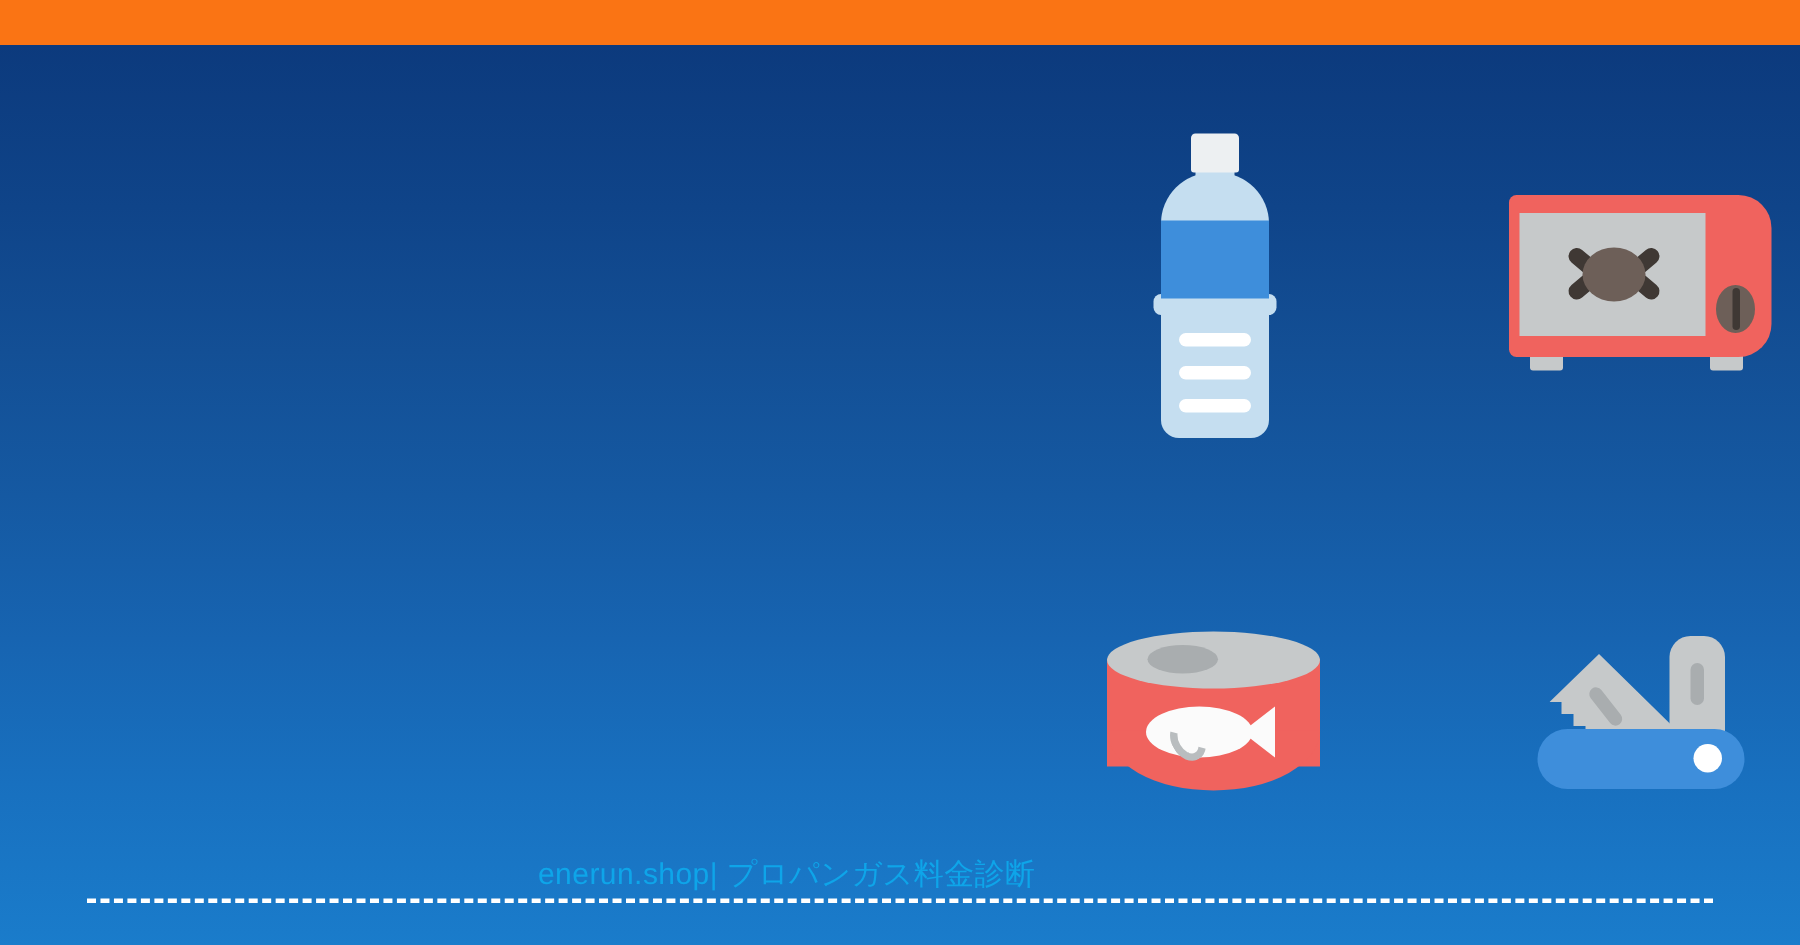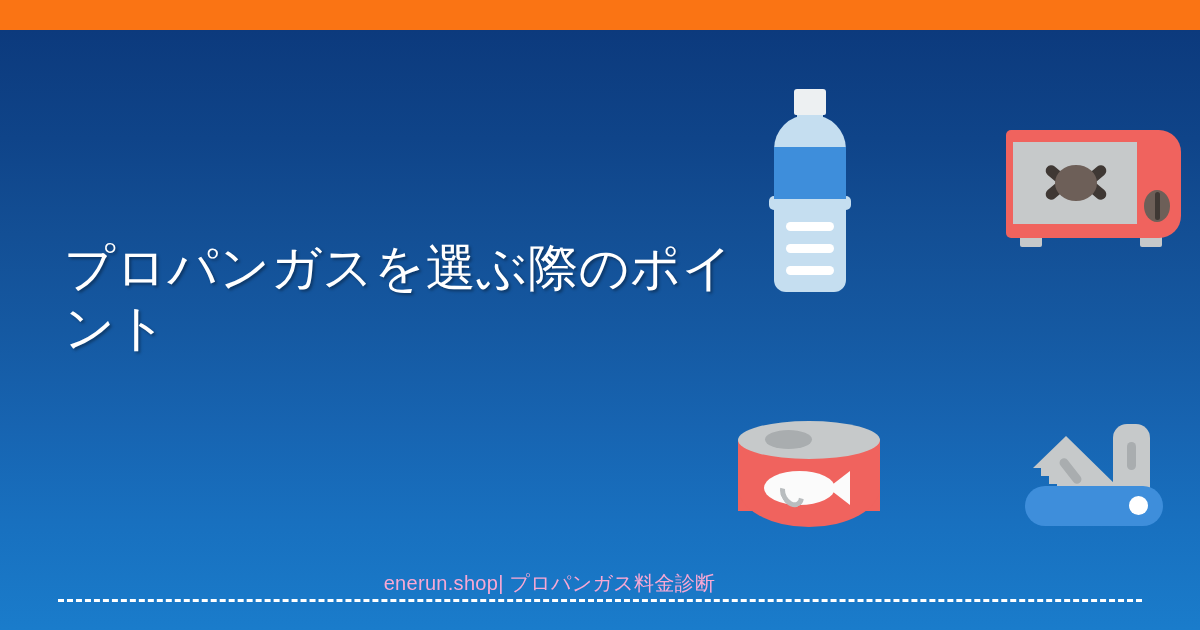--- a/index.html
+++ b/index.html
@@ -69,25 +69,24 @@
     width: 1084px;
     height: 0;
     border-top: 3px dashed #ffffff;
   }
   .footer-text {
     position: absolute;
     left: 0;
     top: 570px;
     width: 1049px;
     text-align: center;
-    color: #f9a8d4;
+    color: #0ea5e9;
     font-size: 20px;
     line-height: 26px;
     letter-spacing: 0.3px;
-    padding-left: 25px;
   }
 
   
   .bottle {
     position: absolute;
     left: 766px;
     top: 89px;
     width: 88px;
     height: 203px;
   }
@@ -374,18 +373,17 @@
           <path d="M33 0 L86 52 L86 56 L24 56 L24 48 L16 48 L16 40 L8 40 L8 32 L0 32 Z" fill="#c6c9ca"></path>
           <rect x="33" y="20" width="9" height="30" rx="4.5" fill="#a9adaf" transform="rotate(-38 37.5 35)"></rect>
         </svg>
       </div>
       <div class="handle"></div>
       <div class="dot"></div>
     </div>
 
   </div>
 
-  <div class="title">プロパンガスを選ぶ際のポイント</div>
 
   <div class="footer-rule"></div>
   <div class="footer-text">enerun.shop| プロパンガス料金診断</div>
 
 </div>
 
 </body></html>

